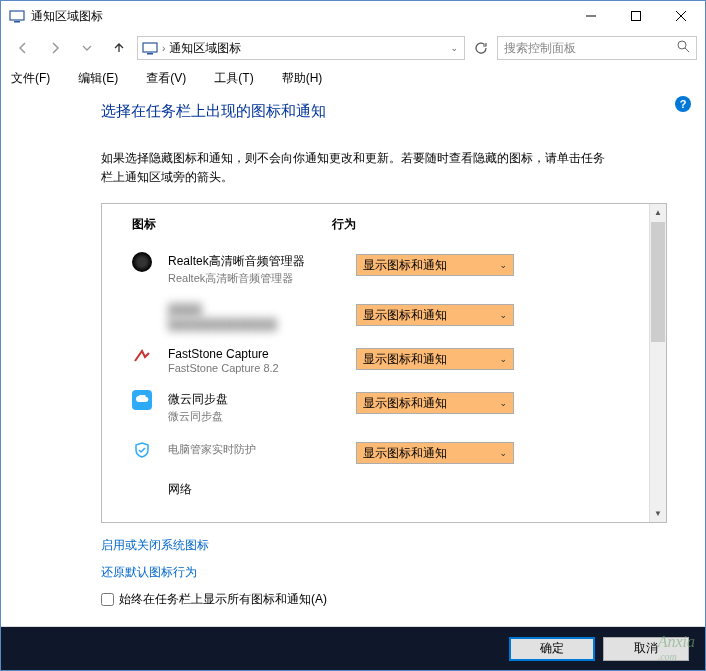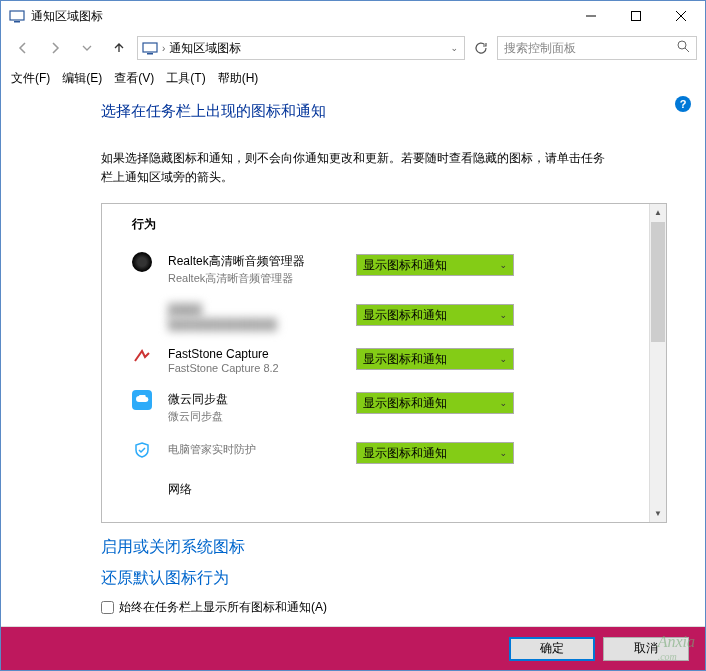--- a/index.html
+++ b/index.html
@@ -16,21 +16,21 @@
 .nav-arrow.active { color: #333; }
 .breadcrumb { flex: 1; display: flex; align-items: center; border: 1px solid #ccc; height: 24px; padding: 0 4px; gap: 4px; }
 .breadcrumb .bc-ico { width: 16px; height: 16px; }
 .breadcrumb .sep { color: #666; font-size: 10px; }
 .breadcrumb .bc-text { font-size: 12px; }
 .breadcrumb .dd { margin-left: auto; color: #666; font-size: 9px; padding: 0 2px; }
 .refresh { width: 24px; height: 24px; display: flex; align-items: center; justify-content: center; color: #555; }
 .search { width: 200px; height: 24px; border: 1px solid #ccc; display: flex; align-items: center; padding: 0 6px; color: #888; }
 .search .si { margin-left: auto; color: #666; }
 
-.menubar { display: flex; gap: 12px; padding: 5px 10px; font-size: 12px; color: #000; text-align: center; }
+.menubar { display: flex; gap: 28px; padding: 5px 10px; font-size: 12px; color: #000; text-align: center; }
 
 .content { padding: 10px 20px 0 100px; position: relative; }
 .help-icon { position: absolute; right: 14px; top: 4px; width: 16px; height: 16px; border-radius: 50%; background: #0078d7; color: #fff; display: flex; align-items: center; justify-content: center; font-size: 11px; font-weight: bold; }
 h1 { color: #003399; font-weight: normal; font-size: 15px; margin-bottom: 28px; }
 .desc { font-size: 12px; color: #000; line-height: 1.6; margin-bottom: 16px; max-width: 510px; }
 
 .panel { border: 1px solid #bbb; width: 566px; height: 320px; display: flex; }
 .panel-body { flex: 1; overflow: hidden; padding: 8px 0; }
 .panel .scroll { width: 17px; background: #f0f0f0; border-left: 1px solid #ddd; position: relative; }
 .panel .scroll .thumb { position: absolute; top: 18px; left: 1px; right: 1px; height: 120px; background: #cdcdcd; }
@@ -41,29 +41,29 @@
 .hdr-row { display: flex; font-weight: bold; font-size: 12px; padding: 4px 0 10px 30px; border-bottom: 1px solid transparent; }
 .hdr-row .c1 { width: 200px; }
 .hdr-row .c2 { flex: 1; }
 
 .item-row { display: flex; align-items: flex-start; padding: 8px 10px 8px 30px; gap: 8px; }
 .item-row .app-ico { width: 20px; height: 20px; margin-right: 8px; flex-shrink: 0; }
 .item-row .info { width: 180px; padding-top: 1px; }
 .item-row .name { font-size: 12px; color: #000; }
 .item-row .sub { font-size: 11px; color: #777; margin-top: 1px; }
 .item-row.blurred .name, .item-row.blurred .sub { filter: blur(4px); color: #aaa; }
-.item-row .sel { width: 158px; height: 22px; border: 1px solid #adadad; background: #84cc16; display: flex; align-items: center; padding: 0 6px; font-size: 12px; margin-top: 2px; }
+.item-row .sel { width: 158px; height: 22px; border: 1px solid #adadad; background: #fdba74; display: flex; align-items: center; padding: 0 6px; font-size: 12px; margin-top: 2px; }
 .item-row .sel .dd { margin-left: auto; font-size: 9px; color: #333; }
 
 .links { margin-top: 14px; }
-.links a { color: #0066cc; font-size: 16px; text-decoration: none; display: block; margin-bottom: 10px; }
+.links a { color: #0066cc; font-size: 12px; text-decoration: none; display: block; margin-bottom: 10px; }
 .cb-row { display: flex; align-items: center; gap: 5px; font-size: 12px; margin-top: 6px; }
 .cb-row input { width: 13px; height: 13px; }
 
-.footer { position: absolute; bottom: 0; left: 0; right: 0; height: 44px; background: #be185d; border-top: 1px solid #ddd; display: flex; align-items: center; justify-content: flex-end; padding: 0 16px; gap: 8px; }
+.footer { position: absolute; bottom: 0; left: 0; right: 0; height: 44px; background: #0f172a; border-top: 1px solid #ddd; display: flex; align-items: center; justify-content: flex-end; padding: 0 16px; gap: 8px; }
 .footer button { width: 86px; height: 24px; border: 1px solid #adadad; background: #e1e1e1; font-size: 12px; font-family: inherit; }
 .footer button.primary { border: 1px solid #0078d7; box-shadow: 0 0 0 1px #0078d7 inset; }
 
 .watermark { position: absolute; right: 10px; bottom: 8px; font-size: 16px; color: rgba(120,170,120,0.6); font-style: italic; pointer-events: none; font-family: Georgia, serif; margin-top: 16px; }
 .watermark .sm { font-size: 10px; display: block; text-align: left; color: rgba(120,170,120,0.5); }
 
 .ico-realtek { background: radial-gradient(circle, #333 30%, #000 70%); border-radius: 50%; }
 .ico-fs { display: flex; align-items: center; justify-content: center; }
 .ico-tx { background: #2dabf9; border-radius: 4px; display: flex; align-items: center; justify-content: center; color: #fff; font-size: 11px; }
 .ico-gj { display: flex; align-items: center; justify-content: center; }
@@ -148,20 +148,21 @@
 </div>
 
 <div class="content">
   <div class="help-icon">?</div>
   <h1>选择在任务栏上出现的图标和通知</h1>
   <p class="desc">如果选择隐藏图标和通知，则不会向你通知更改和更新。若要随时查看隐藏的图标，请单击任务栏上通知区域旁的箭头。</p>
 
   <div class="panel">
     <div class="panel-body">
       <div class="hdr-row">
+        <span class="c1">图标</span>
         <span class="c2">行为</span>
       </div>
       <div id="rows">
           <div class="item-row">
             <div class="app-ico ico-realtek"></div>
             <div class="info">
               <div class="name">Realtek高清晰音频管理器</div>
               <div class="sub">Realtek高清晰音频管理器</div>
             </div>
             <div class="sel">

